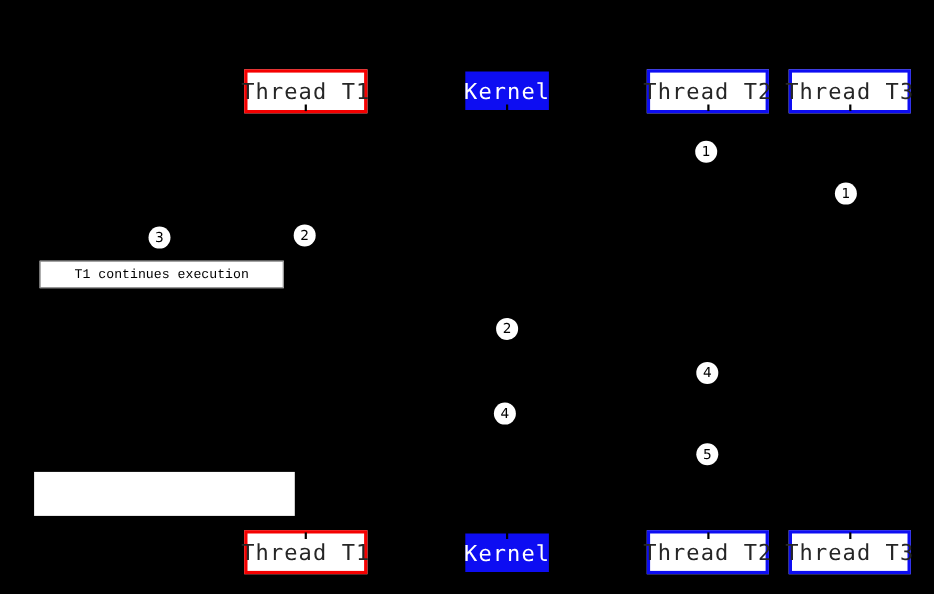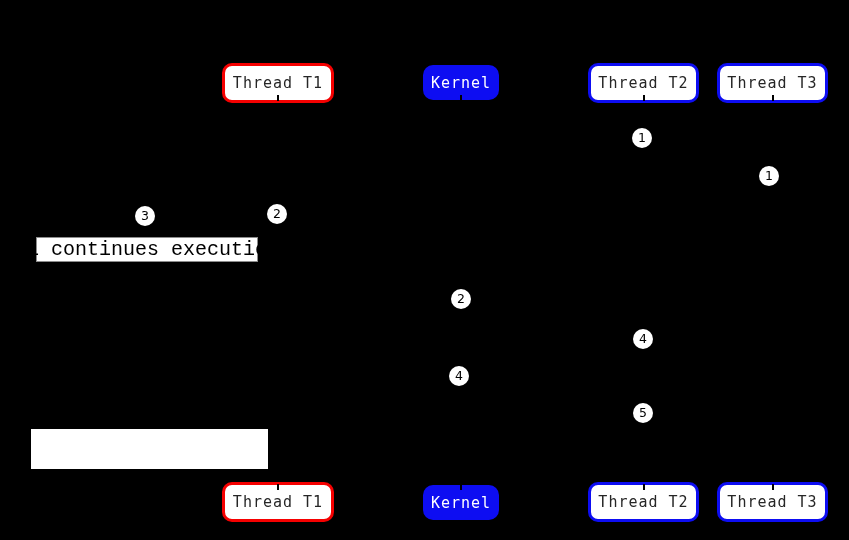--- a/index.html
+++ b/index.html
@@ -14,24 +14,23 @@
     background: #000;
     overflow: hidden;
     font-family: "DejaVu Sans Mono", monospace;
   }
   .node {
     position: absolute;
     box-sizing: border-box;
     display: flex;
     align-items: center;
     justify-content: center;
-    font-size: 15px;
+    font-size: 20px;
     letter-spacing: 1px;
     white-space: nowrap;
-    border-radius: 10px;
   }
   
   .stub-bottom::after,
   .stub-top::after {
     content: "";
     position: absolute;
     left: calc(50% - 1px);
     width: 2px;
     height: 6px;
     background: #000;
@@ -55,21 +54,21 @@
     position: absolute;
     left: 36px;
     top: 237px;
     width: 222px;
     height: 25px;
     box-sizing: border-box;
     border: 1px solid #8c8c8c;
     background: #fff;
     color: #000;
     font-family: "Liberation Mono", monospace;
-    font-size: 20px;
+    font-size: 12px;
     display: flex;
     align-items: center;
     justify-content: center;
     white-space: nowrap;
     text-align: right;
   }
   .blank-box {
     position: absolute;
     left: 31px;
     top: 429px;

